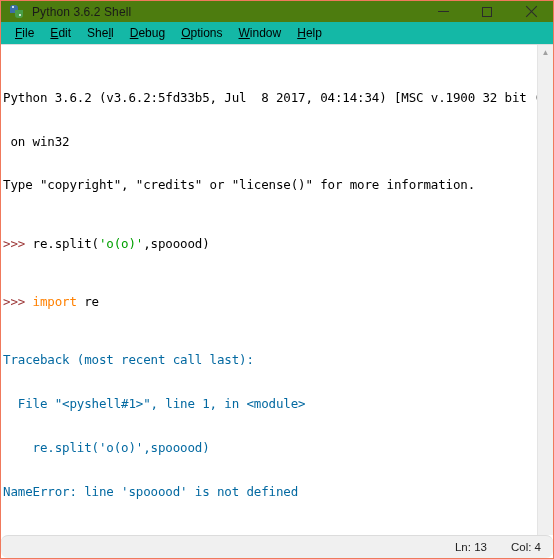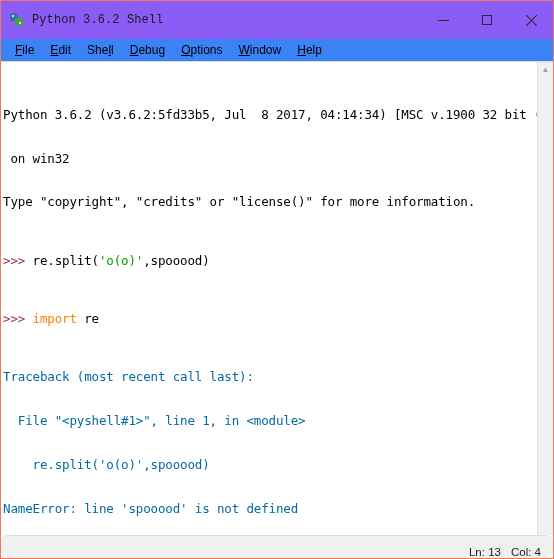--- a/index.html
+++ b/index.html
@@ -18,27 +18,26 @@
     height: 559px;
     box-sizing: border-box;
     border: 1px solid #f0795c;
     background: #ffffff;
     display: flex;
     flex-direction: column;
     position: relative;
   }
   
   .titlebar {
-    height: 38px;
-    background: #8b5cf6;
-    display: flex;
-    align-items: center;
-    flex: none;
-    position: relative;
-    font-family: Liberation Mono, monospace;
+    height: 21px;
+    background: #4d7c0f;
+    display: flex;
+    align-items: center;
+    flex: none;
+    position: relative;
   }
   .title-icon {
     width: 16px;
     height: 16px;
     margin-left: 8px;
     margin-right: 7px;
     position: relative;
     flex: none;
   }
   .title-icon .py-top {
@@ -113,21 +112,21 @@
     width: 15px;
     height: 1px;
     background: #2b2b2b;
   }
   .glyph-close::before { transform: rotate(45deg); }
   .glyph-close::after  { transform: rotate(-45deg); }
 
   
   .menubar {
     height: 22px;
-    background: #3b82f6;
+    background: #14b8a6;
     border-bottom: 1px solid #dcdcdc;
     display: flex;
     align-items: center;
     padding-left: 6px;
     flex: none;
   }
   .menu-item {
     font-size: 12px;
     color: #000000;
     padding: 2px 8px;
@@ -188,25 +187,25 @@
     height: 0px;
     background: #cdcdcd;
   }
 
   
   .statusbar {
     height: 22px;
     background: #f0f0f0;
     border-top: 1px solid #dcdcdc;
     display: flex;
-    align-items: flex-end;
+    align-items: center;
     justify-content: flex-end;
     padding-right: 12px;
     flex: none;
-    gap: 10px;
+    gap: 24px;
     border-radius: 7px;
   }
   .status-text {
     font-size: 11.5px;
     color: #222222;
     white-space: nowrap;
   }
 </style>
 </head>
 <body>

